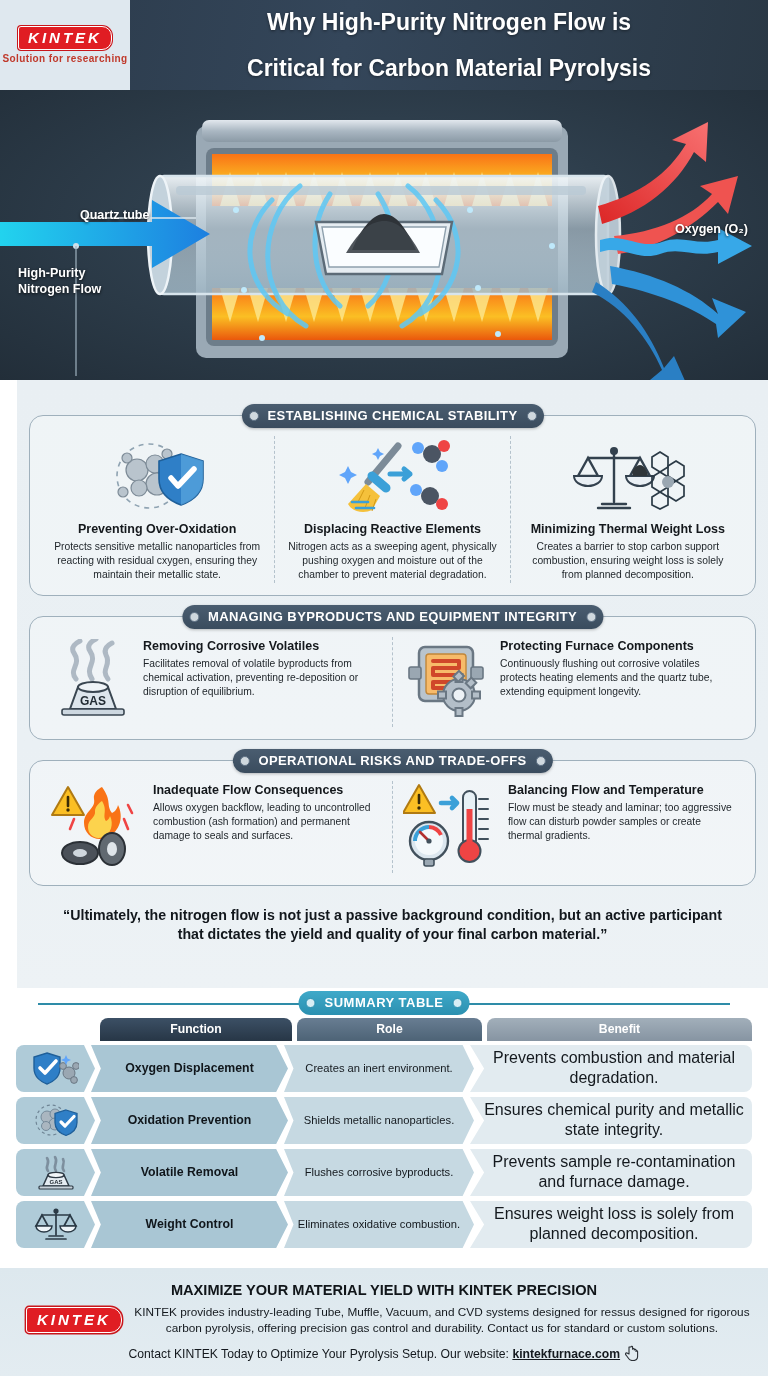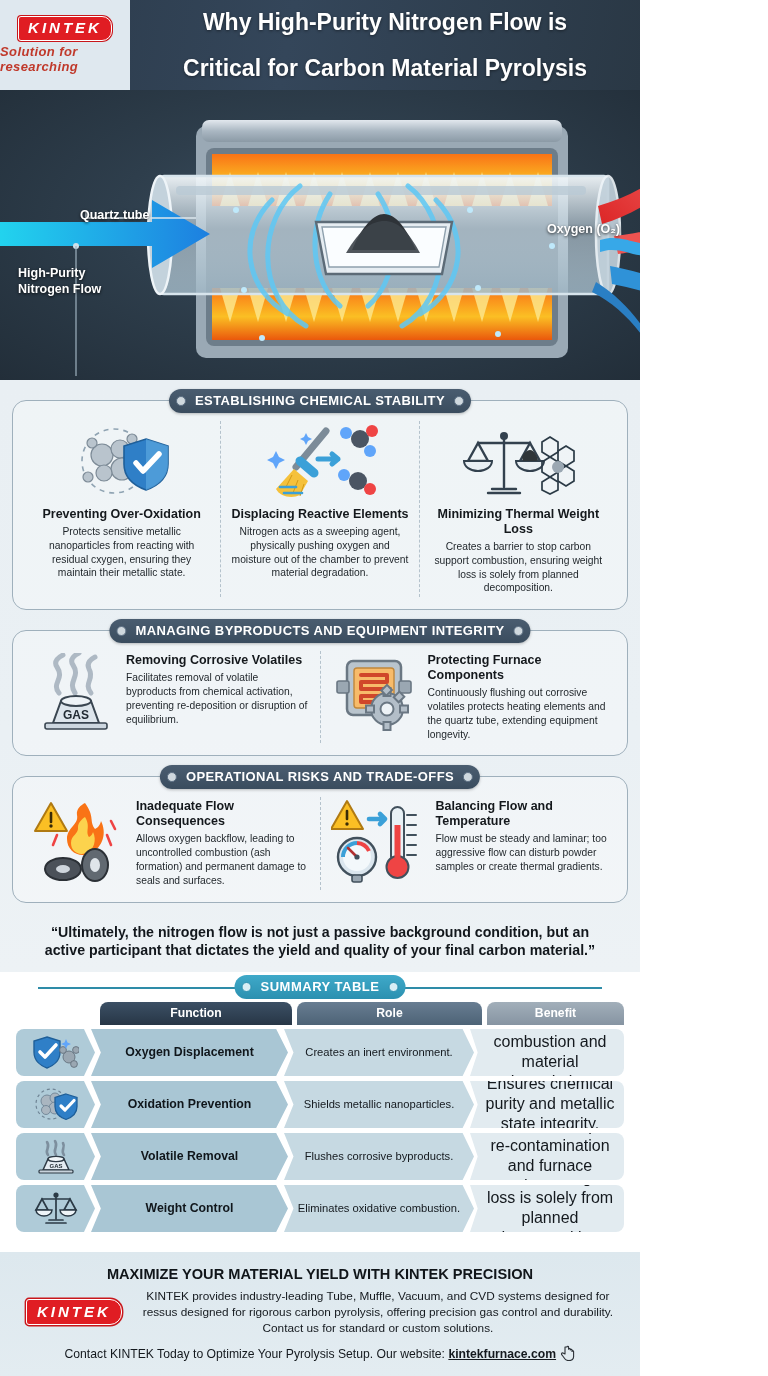--- a/index.html
+++ b/index.html
@@ -3,21 +3,21 @@
 <meta charset="utf-8">
 <style>
   * { box-sizing: border-box; margin: 0; padding: 0; }
   html, body {
     width: 768px;
     height: 1376px;
     font-family: "Liberation Sans", sans-serif;
     background: #ffffff;
     overflow: hidden;
   }
-  .page { width: 640px; height: 1376px; position: relative; display: flex; flex-direction: column; }
+  .page { width: 768px; height: 1376px; position: relative; display: flex; flex-direction: column; }
 
   
   .header {
     height: 90px;
     background: linear-gradient(100deg, #2b3a4a 0%, #34465a 45%, #2a3845 100%);
     display: flex;
     align-items: stretch;
     flex: 0 0 90px;
   }
   .logo-box {
@@ -35,22 +35,21 @@
     letter-spacing: 3px;
     padding: 2px 9px 3px 9px;
     border-radius: 3px 10px 10px 3px;
     font-style: italic;
     border: 1.4px solid #ffffff;
     box-shadow: 0 0 0 1px #c8161b;
     line-height: 1.15;
   }
   .logo-tag {
     color: #c0392b;
-    font-size: 13px;
-    font-style: italic;
+    font-size: 10px;
     letter-spacing: .4px;
     margin-top: 3px;
     font-weight: bold;
   }
   .header-title {
     flex: 1;
     display: flex; flex-direction: column;
     align-items: center; justify-content: center;
     color: #ffffff;
     text-align: center;
@@ -75,22 +74,23 @@
     text-shadow: 0 1px 3px rgba(0,0,0,.8); line-height: 1.25;
   }
   .lbl-quartz { left: 80px; top: 118px; }
   .lbl-nitro  { left: 18px; top: 176px; }
   .lbl-oxy    { right: 20px; top: 132px; }
 
   
   .body-area {
     flex: 1 1 auto;
     background: linear-gradient(180deg, #e9eff3 0%, #eaf0f4 60%, #edf2f5 100%);
-    padding: 0 12px;
+    padding: 15px 12px;
     position: relative;
+    margin-left: 17px;
   }
   .sec-wrap { position: relative; margin-top: 20px; }
   .sec-badge {
     position: absolute; left: 50%; top: -11px; transform: translateX(-50%);
     background: linear-gradient(180deg, #4a5d70 0%, #3a4c5e 100%);
     color: #ffffff; font-size: 13px; font-weight: bold; letter-spacing: .4px;
     padding: 4px 26px 5px 26px; border-radius: 13px; white-space: nowrap;
     z-index: 4; box-shadow: 0 1px 3px rgba(0,0,0,.25);
   }
   .sec-badge::before, .sec-badge::after {

